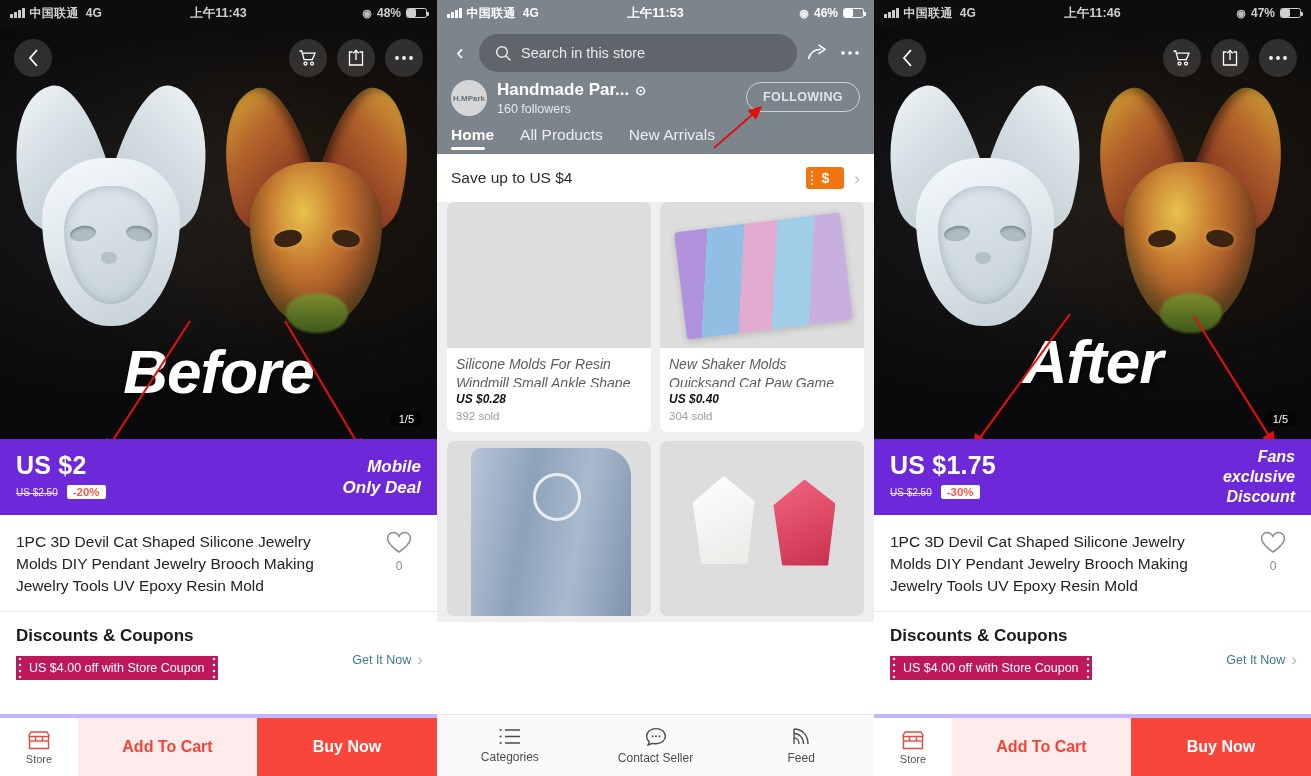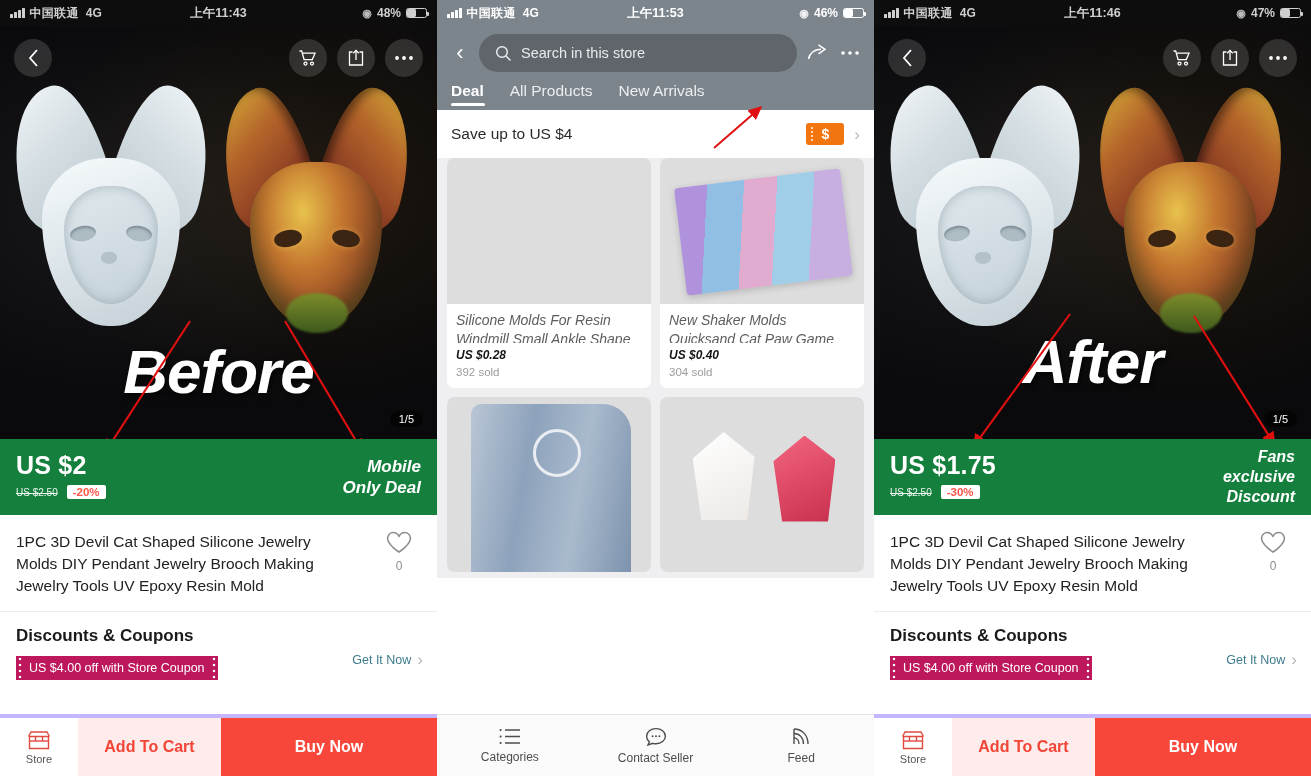--- a/index.html
+++ b/index.html
@@ -108,21 +108,21 @@
   .hero-nav { position:absolute; left:0; right:0; top:4px; height:56px;
     display:flex; align-items:center; padding:0 14px; z-index:4; }
   .cbtn {
     width:38px;height:38px;border-radius:50%;background:rgba(255,255,255,.14);
     display:flex;align-items:center;justify-content:center; color:#fff;
   }
   .cbtn svg { display:block; }
   .hero-nav .right { margin-left:auto; display:flex; gap:10px; }
 
   
-  .pricebar { background:#15803d; color:#fff; padding:12px 16px 14px; position:relative; min-height:76px; }
+  .pricebar { background:#6d28d9; color:#fff; padding:12px 16px 14px; position:relative; min-height:76px; }
   .pricebar .big { font-size:25px; font-weight:bold; letter-spacing:.2px; }
   .pricebar .row2 { margin-top:5px; display:flex; align-items:center; gap:9px; }
   .pricebar .old { font-size:10px; text-decoration:line-through; opacity:.92; }
   .pricebar .pct { font-size:11.5px; background:#fff; color:#fb5648; padding:1px 6px; border-radius:2px; font-weight:bold; }
   .deal-tag {
     position:absolute; right:16px; top:50%; transform:translateY(-50%);
     text-align:right; font-size:17px; font-weight:bold; font-style:italic; line-height:1.25;
   }
   .deal-tag.small { font-size:16px; }
 
@@ -152,21 +152,21 @@
   .chev { color:#b9b9b9; font-size:17px; line-height:1; }
 
   
   .actionbar { position:absolute; left:0; right:0; bottom:0; height:62px; display:flex;
     border-top:4px solid #c4b5fd; background:#fff; }
   .store-btn { width:78px; display:flex; flex-direction:column; align-items:center; justify-content:center;
     gap:2px; color:#555; font-size:11px; background:#fff; }
   .store-btn svg { display:block; }
   .atc { flex:1; display:flex; align-items:center; justify-content:center;
     background:#fdeceb; color:#f24437; font-weight:bold; font-size:16px; }
-  .buy { width:216px; display:flex; align-items:center; justify-content:center;
+  .buy { width:180px; display:flex; align-items:center; justify-content:center;
     background:#f8463a; color:#fff; font-weight:bold; font-size:16px; }
 
   
   .store-head { background:#7c848c; padding:0 0 0 0; position:relative; }
   .searchrow { display:flex; align-items:center; gap:10px; padding:8px 14px 6px; }
   .backchev { color:#fff; font-size:22px; line-height:1; width:18px; text-align:center; }
   .searchbox { flex:1; height:38px; border-radius:19px; background:rgba(0,0,0,.23);
     display:flex; align-items:center; gap:9px; padding:0 16px; color:#e9eaec; font-size:14.5px; }
   .hicon { color:#fff; display:flex; align-items:center; }
   .storeinfo { display:flex; align-items:center; padding:2px 14px 6px; position:relative; }
@@ -427,23 +427,34 @@
         </span>
         <span class="hicon">
           <svg width="20" height="6" viewBox="0 0 20 6" fill="#fff">
               <circle cx="3" cy="3" r="1.8"></circle>
               <circle cx="10" cy="3" r="1.8"></circle>
               <circle cx="17" cy="3" r="1.8"></circle>
             </svg>
         </span>
       </div>
 
+      <div class="storeinfo">
+        <div class="avatar">H.MPark</div>
+        <div class="sname-wrap">
+          <div class="sname">
+            <span>Handmade Par...</span>
+            <span class="arrowc">⊙</span>
+          </div>
+          <div class="followers">160  followers</div>
+        </div>
+        <div class="followbtn">FOLLOWING</div>
+      </div>
 
       <div class="tabs">
-        <div class="tab active">Deal</div>
+        <div class="tab active">Home</div>
         <div class="tab">All Products</div>
         <div class="tab">New Arrivals</div>
       </div>
     </div>
 
     <div class="saverow">
       <span class="txt">Save up to US $4</span>
       <span class="spacer"></span>
       <span class="ticket">$</span>
       <span class="chev" style="margin-left:10px">›</span>

